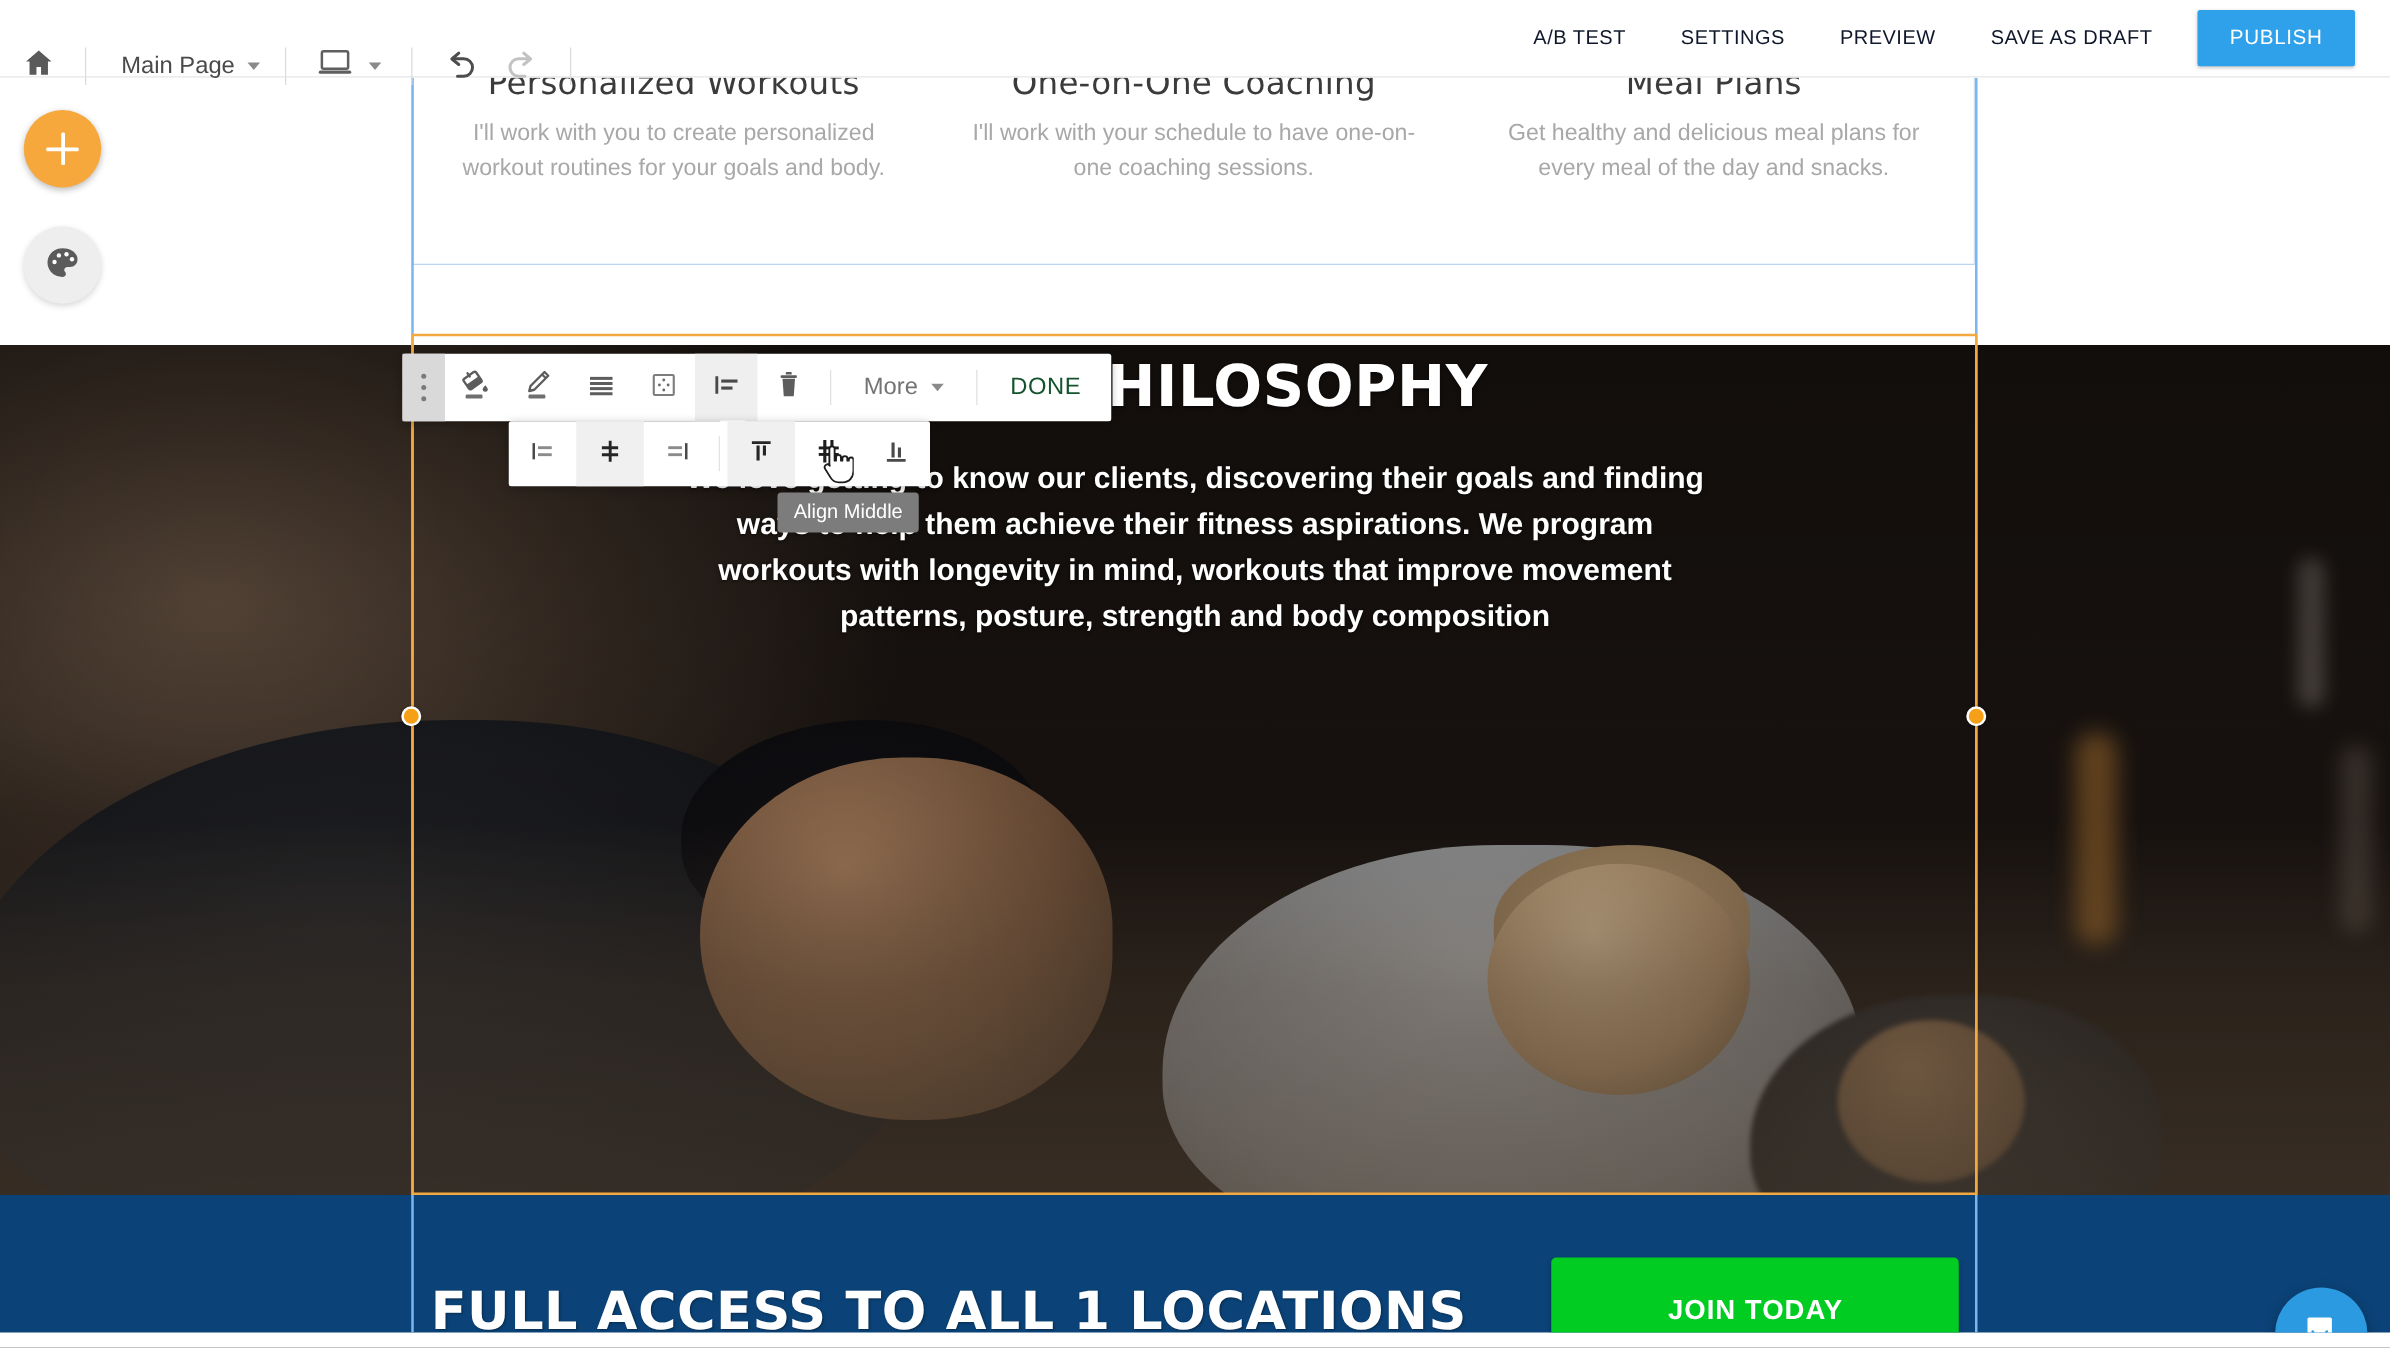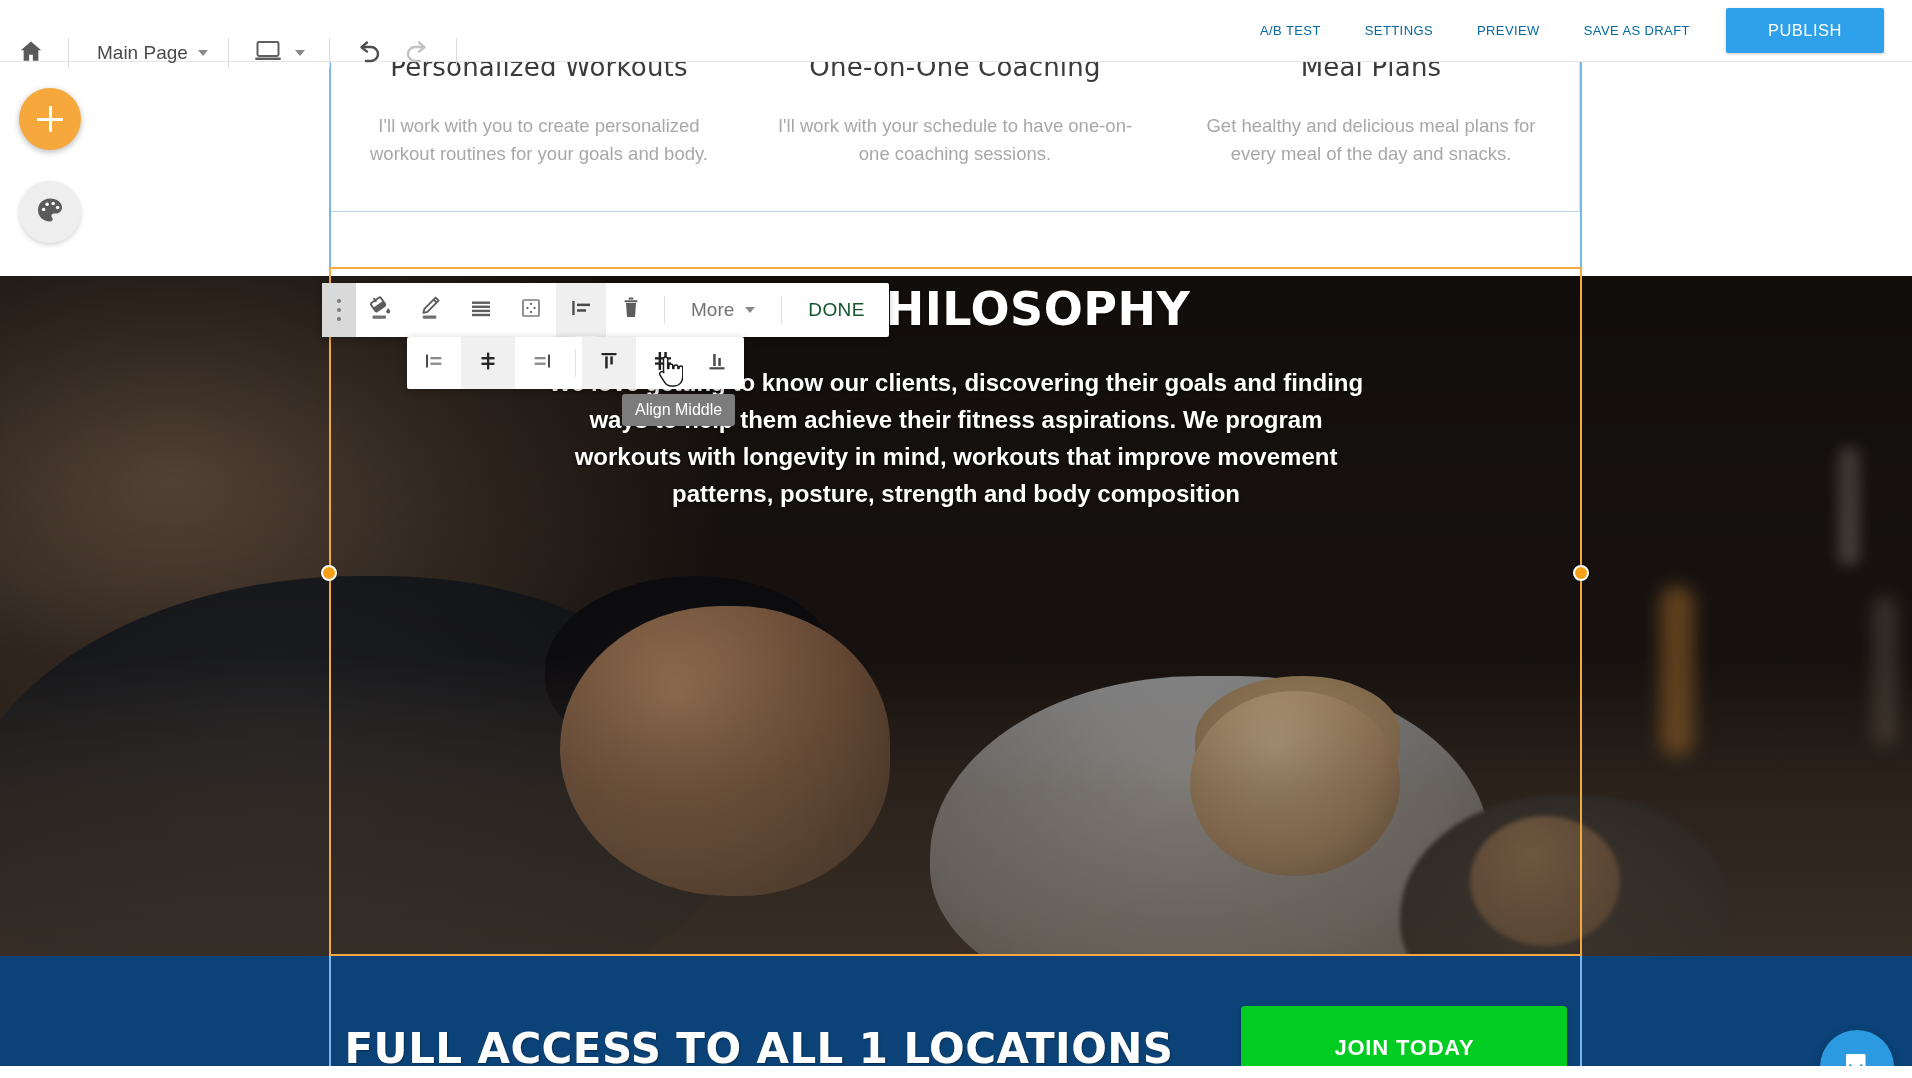--- a/index.html
+++ b/index.html
@@ -30,26 +30,26 @@
     padding: 0 14px 0 22px; height: 100%; cursor: pointer;
     font-size: 19px; color: #4a4a4a;
   }
   .caret { width: 0; height: 0; border-left: 5px solid transparent; border-right: 5px solid transparent; border-top: 6px solid #8a8a8a; }
   .ab-device { display: flex; align-items: center; gap: 12px; padding: 0 18px; height: 100%; cursor: pointer; }
   .ab-undo { display: flex; align-items: center; gap: 18px; padding: 0 18px; height: 100%; }
   .icon-btn { cursor: pointer; display: flex; align-items: center; justify-content: center; }
 
   .appbar-right { margin-left: auto; display: flex; align-items: center; height: 100%; padding-right: 28px; }
   .ab-link {
-    font-size: 13px; letter-spacing: .4px; color: #0369a1;
+    font-size: 16px; letter-spacing: .4px; color: #0f172a;
     padding: 0 22px; cursor: pointer; white-space: nowrap;
   }
   .ab-publish {
     background: #2fa0ea; color: #ffffff; font-size: 16.5px; letter-spacing: .5px;
-    padding: 13px 42px; border-radius: 2px; margin-left: 14px; cursor: pointer;
+    padding: 13px 26px; border-radius: 2px; margin-left: 14px; cursor: pointer;
     box-shadow: 0 1px 3px rgba(0,0,0,.22);
   }
 
   
   .rail { position: absolute; top: 62px; left: 0; width: 100px; bottom: 0; z-index: 55; }
   .rail-add {
     position: absolute; left: 19px; top: 26px; width: 62px; height: 62px; border-radius: 50%;
     background: #f6a83c; box-shadow: 0 2px 6px rgba(0,0,0,.28);
     display: flex; align-items: center; justify-content: center; cursor: pointer;
   }
@@ -70,21 +70,21 @@
     position: absolute; top: -62px; left: 330px; width: 1250px; height: 212px;
     background: #ffffff;
     border-left: 1px solid #cfe2f5; border-right: 1px solid #cfe2f5; border-bottom: 1px solid #b9d7f2;
     display: flex;
   }
   .svc-col { flex: 1; padding: 0 26px; text-align: center; }
   .svc-title {
     font-family: "DejaVu Sans", sans-serif;
     font-size: 26px; color: #3b3b3b; font-weight: 400; margin-top: 52px; letter-spacing: .2px;
   }
-  .svc-desc { font-size: 18.5px; line-height: 28px; color: #a8a8a8; margin-top: 30px; }
+  .svc-desc { font-size: 18.5px; line-height: 28px; color: #a8a8a8; margin-top: 10px; }
 
   
   .hero {
     position: absolute; left: 0; top: 214px; width: 1912px; height: 680px;
     overflow: hidden;
     background: #1a1410;
   }
   .hero-photo { position: absolute; inset: 0; }
   
   .hero-photo .bgbase {

